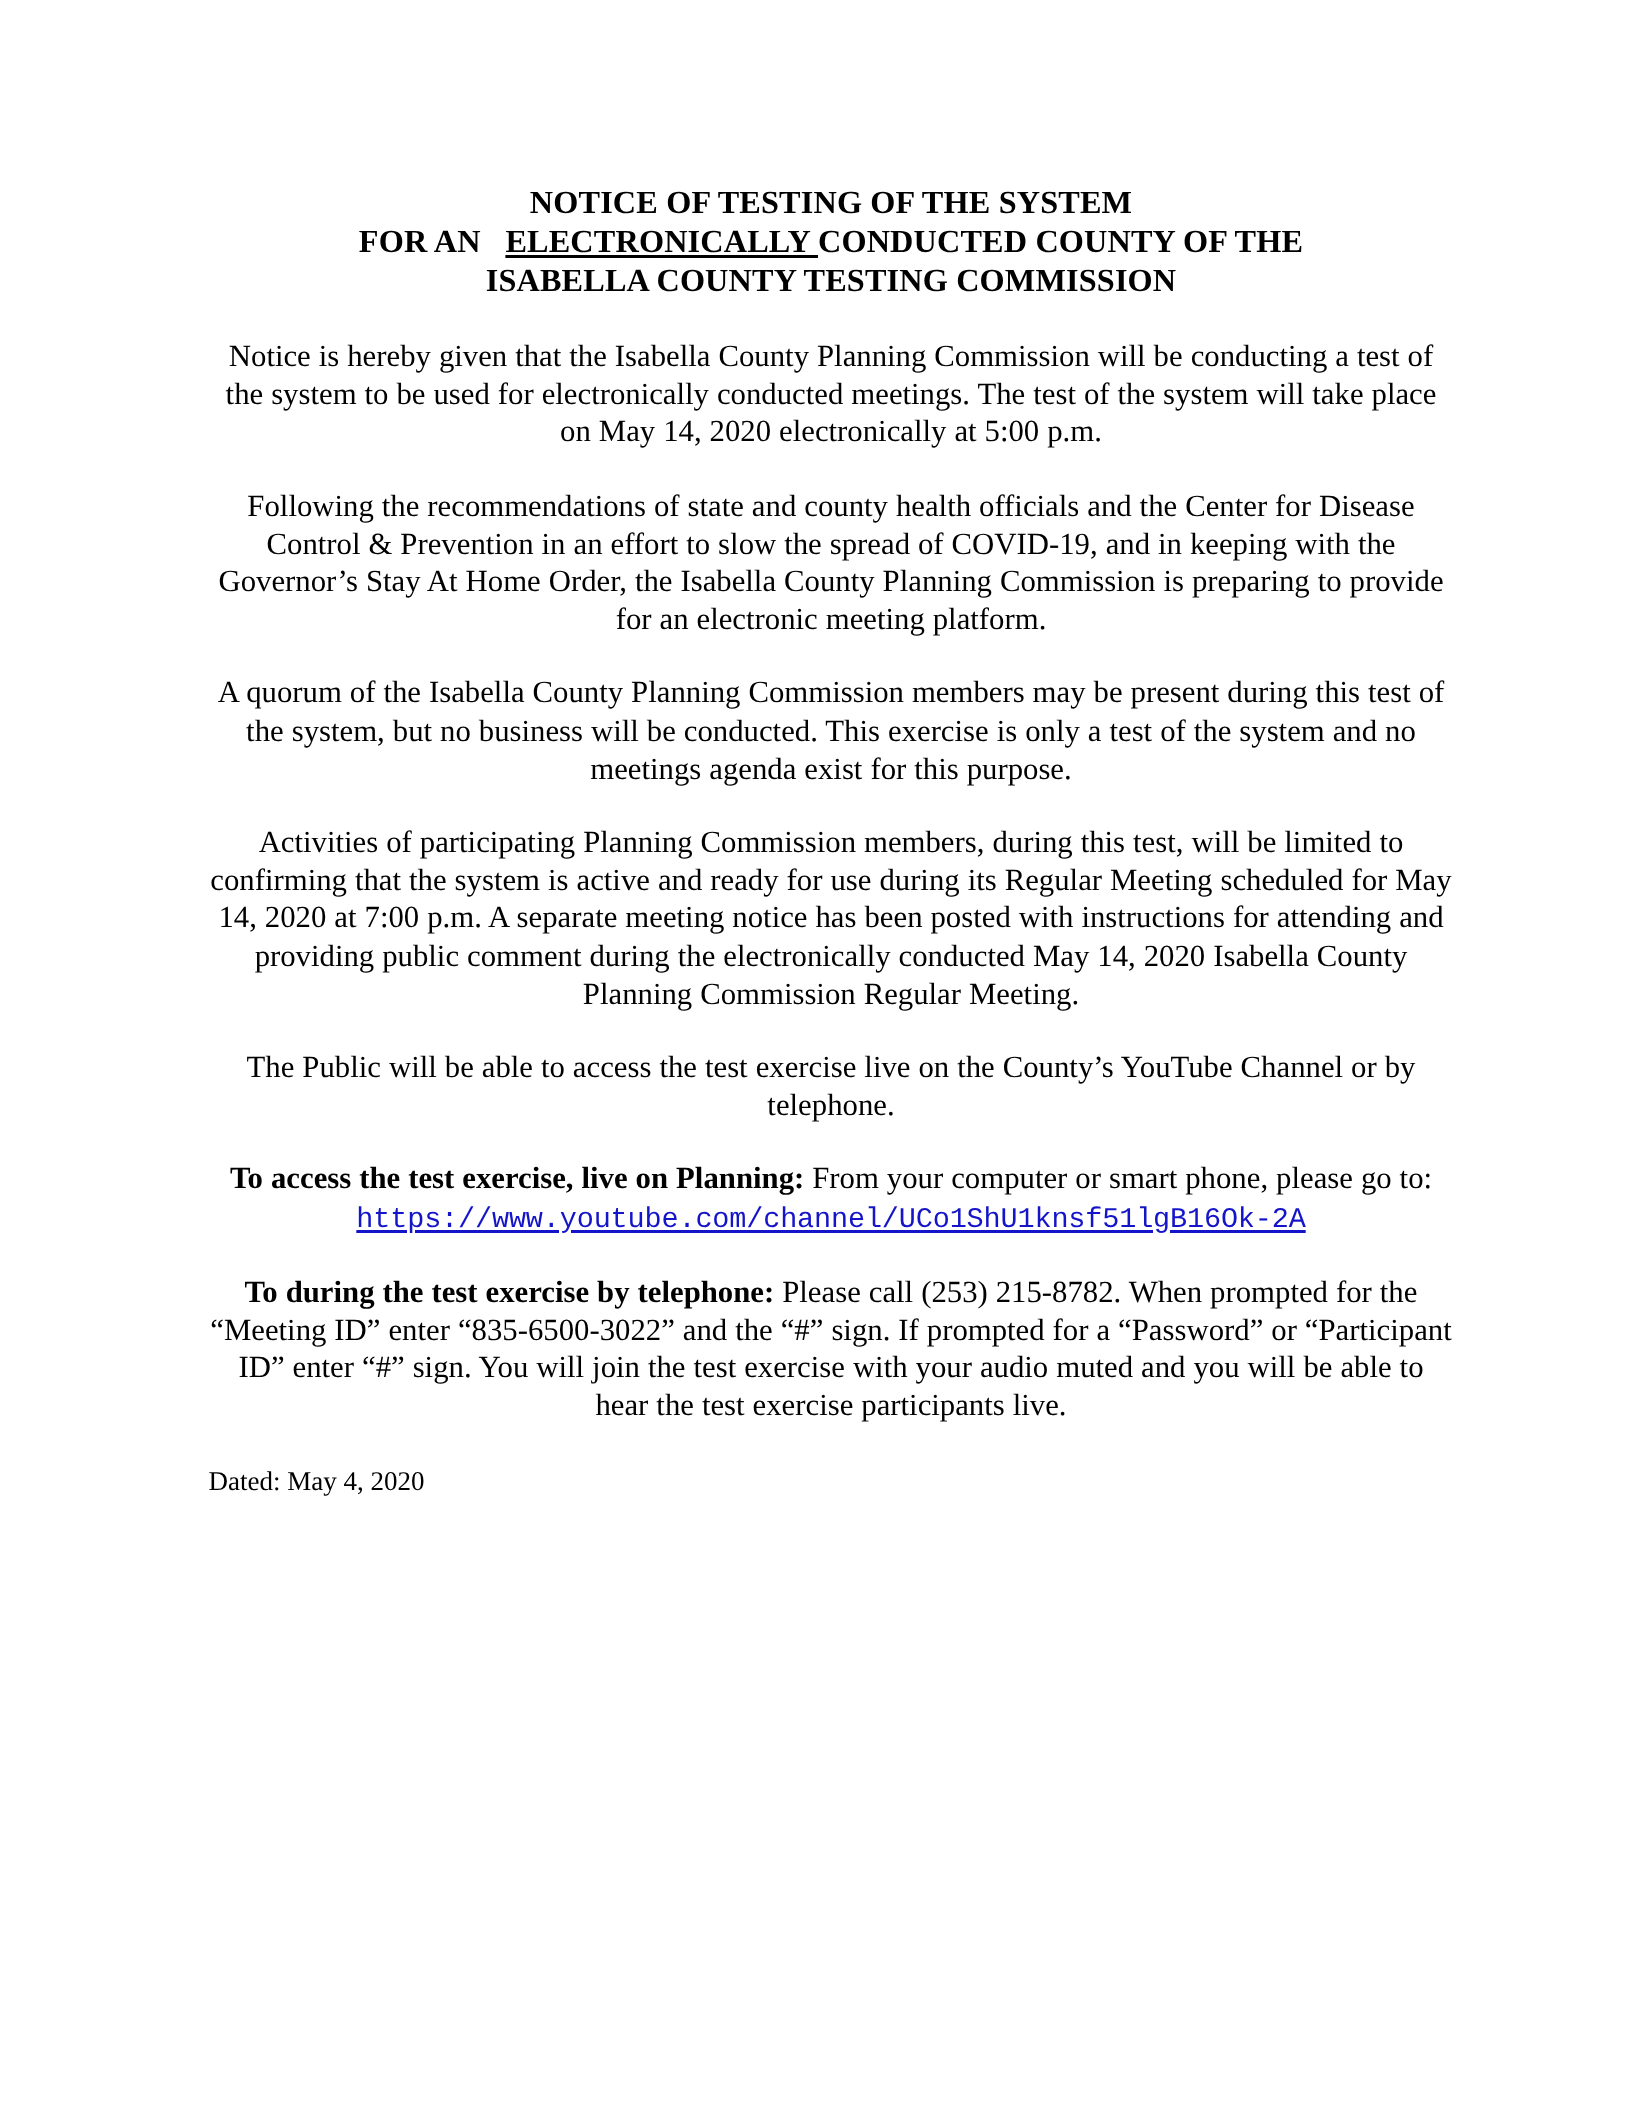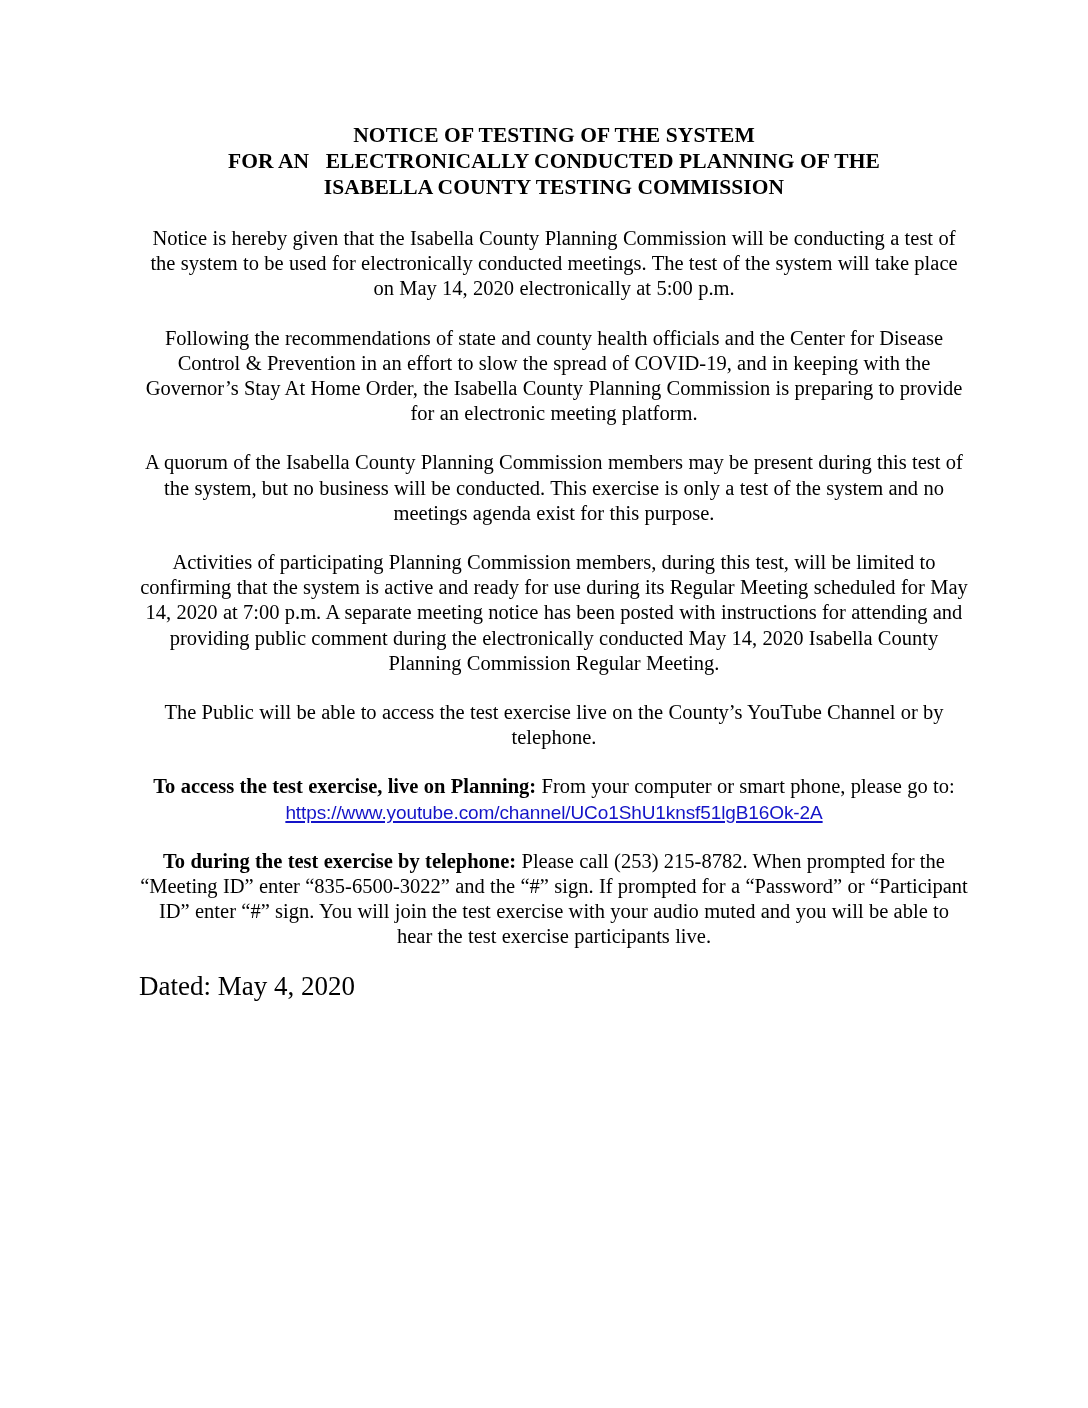--- a/index.html
+++ b/index.html
@@ -42,20 +42,21 @@
     font-size: 21.5px;
     line-height: 26px;
     letter-spacing: 0.1px;
     margin: 0 0 26px 0;
   }
   .doc-title .tline {
     display: block;
     white-space: nowrap;
   }
   .doc-title .underlined {
+    text-decoration: underline;
     text-underline-offset: 2px;
     text-decoration-thickness: 2px;
     margin-left: 11px;
   }
 
   
   .para {
     font-size: 20.5px;
     line-height: 25.2px;
     margin: 0 0 24px 0;
@@ -64,47 +65,47 @@
   }
   .para:last-child {
     margin-bottom: 0;
   }
   .lead {
     font-weight: bold;
   }
 
   
   .weblink {
-    font-family: Liberation Sans, sans-serif;
+    font-family: Liberation Mono, monospace;
     color: #1414c8;
     font-size: 19px;
     font-weight: 500;
     text-decoration: underline;
     text-underline-offset: 2px;
     text-decoration-thickness: 1.5px;
     letter-spacing: -0.1px;
     white-space: nowrap;
   }
 
   .dated {
-    font-size: 27px;
+    font-size: 18px;
     line-height: 25.2px;
     margin: 0;
     font-family: Liberation Serif, serif;
   }
 </style>
 </head>
 <body>
 
 <div class="page">
   <div class="content">
 
     <h1 class="doc-title">
       <span class="tline">NOTICE OF TESTING OF THE SYSTEM</span>
-      <span class="tline"><span>FOR AN </span><span class="underlined">ELECTRONICALLY </span><span>CONDUCTED PLANNING OF THE</span></span>
+      <span class="tline"><span>FOR AN </span><span class="underlined">ELECTRONICALLY </span><span>CONDUCTED COUNTY OF THE</span></span>
       <span class="tline">ISABELLA COUNTY TESTING COMMISSION</span>
     </h1>
 
     <p class="para">Notice is hereby given that the Isabella County Planning Commission will be conducting a test of the system to be used for electronically conducted meetings.  The test of the system will take place on May 14, 2020 electronically at 5:00 p.m.</p>
 
     <p class="para">Following the recommendations of state and county health officials and the Center for Disease Control &amp; Prevention in an effort to slow the spread of COVID-19, and in keeping with the Governor’s Stay At Home Order, the Isabella County Planning Commission is preparing to provide for an electronic meeting platform.</p>
 
     <p class="para">A quorum of the Isabella County Planning Commission members may be present during this test of the system, but no business will be conducted.  This exercise is only a test of the system and no meetings agenda exist for this purpose.</p>
 
     <p class="para">Activities of participating Planning Commission members, during this test, will be limited to confirming that the system is active and ready for use during its Regular Meeting scheduled for May 14, 2020 at 7:00 p.m.  A separate meeting notice has been posted with instructions for attending and providing public comment during the electronically conducted May 14, 2020 Isabella County Planning Commission Regular Meeting.</p>

